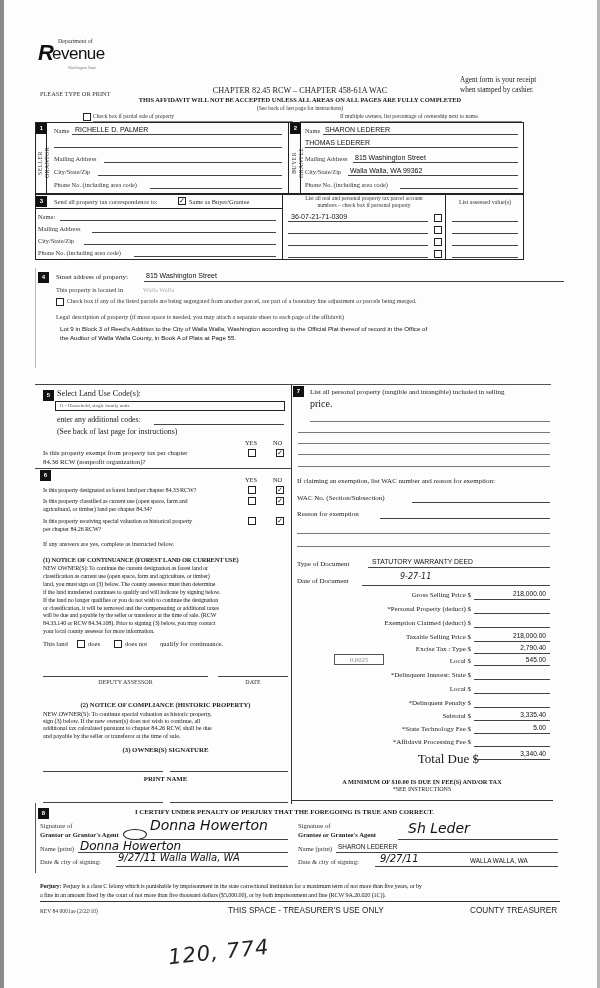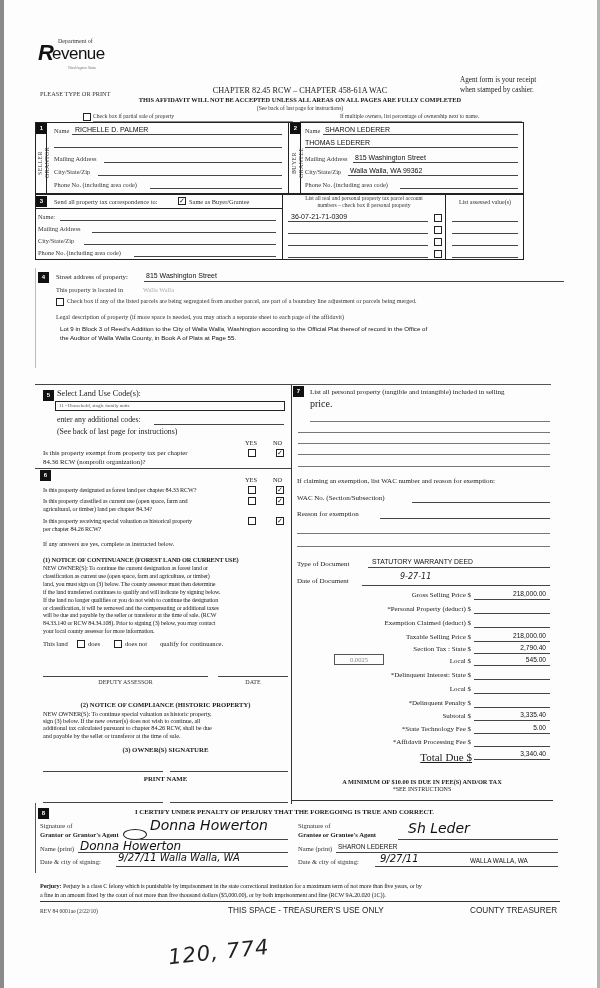--- a/index.html
+++ b/index.html
@@ -246,21 +246,21 @@
     <div class="abs serif right" style="left:0;top:14px;width:179px;font-size:7px;">*Personal Property (deduct) $</div>
     <div class="line" style="left:182px;top:22px;width:76px;"></div>
 
     <div class="abs serif right" style="left:0;top:28px;width:179px;font-size:7px;">Exemption Claimed (deduct) $</div>
     <div class="line" style="left:182px;top:36px;width:76px;"></div>
 
     <div class="abs serif right" style="left:0;top:42px;width:179px;font-size:7px;">Taxable Selling Price $</div>
     <div class="abs fill right" style="left:182px;top:41px;width:72px;font-size:6.6px;">218,000.00</div>
     <div class="line" style="left:182px;top:50px;width:76px;"></div>
 
-    <div class="abs serif right" style="left:0;top:54px;width:179px;font-size:7px;">Section Tax : State $</div>
+    <div class="abs serif right" style="left:0;top:54px;width:179px;font-size:7px;">Excise Tax : Type $</div>
     <div class="abs fill right" style="left:182px;top:53px;width:72px;font-size:6.6px;">2,790.40</div>
     <div class="line" style="left:182px;top:62px;width:76px;"></div>
 
     <div class="abs" style="left:42px;top:63px;width:50px;height:11px;border:1px solid #555;">
       <div class="abs serif center" style="left:0;top:1px;width:48px;font-size:6.6px;color:#888;">0.0025</div>
     </div>
     <div class="abs serif right" style="left:0;top:66px;width:179px;font-size:7px;">Local $</div>
     <div class="abs fill right" style="left:182px;top:65px;width:72px;font-size:6.6px;">545.00</div>
     <div class="line" style="left:182px;top:74px;width:76px;"></div>
 
@@ -277,21 +277,21 @@
     <div class="abs fill right" style="left:182px;top:120px;width:72px;font-size:6.6px;">3,335.40</div>
     <div class="line" style="left:182px;top:129px;width:76px;"></div>
 
     <div class="abs serif right" style="left:0;top:134px;width:179px;font-size:7px;">*State Technology Fee $</div>
     <div class="abs fill right" style="left:182px;top:133px;width:72px;font-size:6.6px;">5.00</div>
     <div class="line" style="left:182px;top:142px;width:76px;"></div>
 
     <div class="abs serif right" style="left:0;top:147px;width:179px;font-size:7px;">*Affidavit Processing Fee $</div>
     <div class="line" style="left:182px;top:155px;width:76px;"></div>
 
-    <div class="abs serif right" style="left:1px;top:160px;width:179px;font-size:11px;text-decoration:underline;">Total Due $</div>
+    <div class="abs serif right" style="left:8px;top:160px;width:179px;font-size:13px;">Total Due $</div>
     <div class="abs fill right" style="left:182px;top:159px;width:72px;font-size:6.6px;">3,340.40</div>
     <div class="line" style="left:182px;top:168px;width:76px;"></div>
   </div>
 
   <div class="abs serif bold center" style="left:292px;top:778px;width:260px;font-size:6.3px;">A MINIMUM OF $10.00 IS DUE IN FEE(S) AND/OR TAX</div>
   <div class="abs serif center" style="left:292px;top:786px;width:260px;font-size:6px;">*SEE INSTRUCTIONS</div>
   <div class="abs" style="left:291px;top:800px;width:262px;height:1px;background:#333;"></div>
 
   <div class="abs" style="left:35px;top:803px;width:1px;height:70px;background:#555;"></div>
   <div class="secnum" style="left:38px;top:808px;">8</div>

